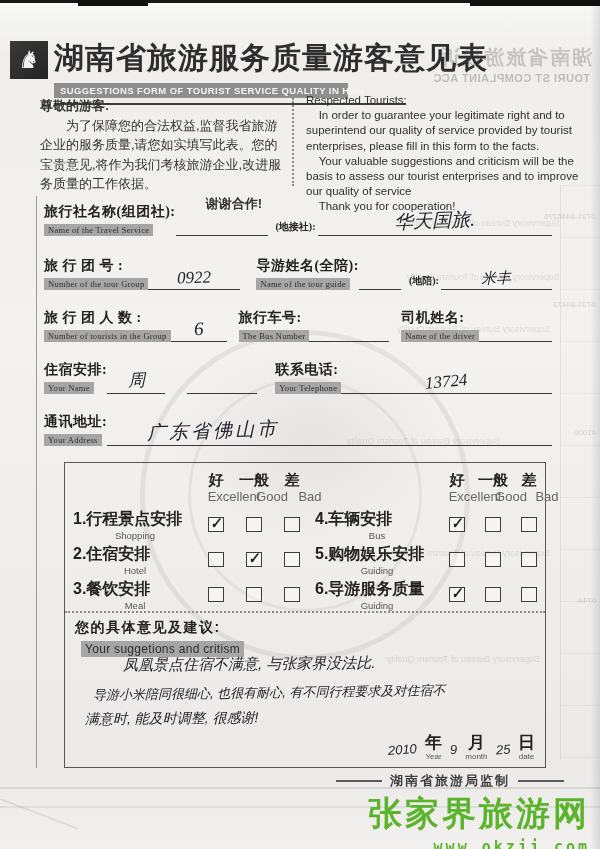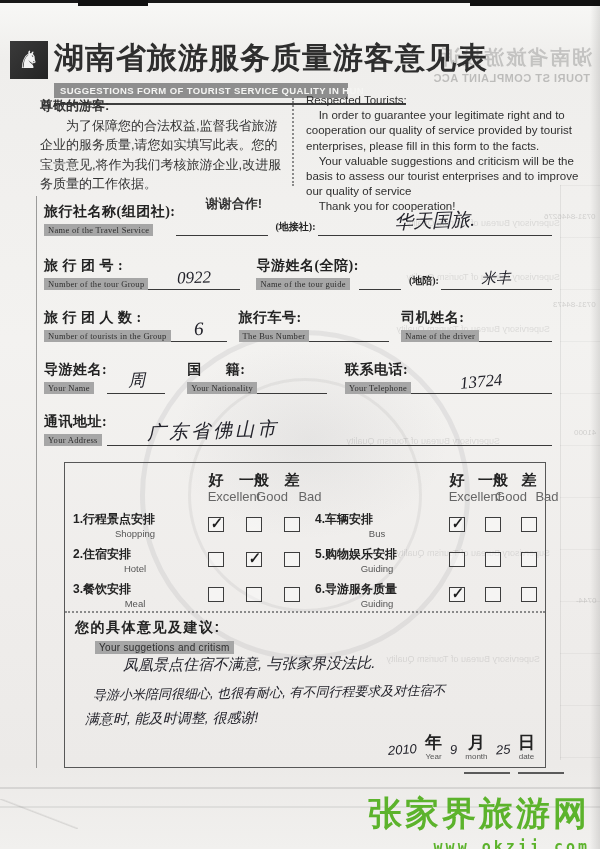--- a/index.html
+++ b/index.html
@@ -68,31 +68,31 @@
 
   
   .main-box { position:absolute; left:64px; top:462px; width:482px; height:306px; border:1.5px solid #575757; }
   .rgrid { position:absolute; top:4px; left:4px; right:2px;
     display:grid; grid-template-columns:128px 38px 38px 38px 128px 36px 36px 36px;
     grid-auto-rows:auto; align-items:center; }
   .rhead { height:40px; display:flex; flex-direction:column; align-items:center; justify-content:center; }
   .rhead .cn { font-size:15px; font-weight:bold; color:#222; }
   .rhead .en { font-size:13px; color:#666; margin-top:-1px;margin-left:36px; }
   .ritem { height:35px; display:flex; flex-direction:column; justify-content:center; padding-left:4px; }
-  .ritem .cn { font-size:12px; font-weight:bold; color:#222; white-space:nowrap; }
+  .ritem .cn { font-size:16px; font-weight:bold; color:#222; white-space:nowrap; }
   .ritem .en { font-size:9.5px; color:#555; text-align:center; }
   .cbcell { height:35px; display:flex; align-items:center; justify-content:center; }
   .cbox { width:16px; height:15px; border:1.6px solid #3d3d3d; background:rgba(255,255,255,0.4);
     display:flex; align-items:center; justify-content:center; }
   .cbox span { font-size:14px; font-weight:bold; font-style:italic; color:#1d1d1d;
     transform:rotate(-8deg) translateY(-2px); line-height:1; }
   .dotted-div { position:absolute; left:0; right:0; top:148px; border-top:2px dotted #8a8a8a; }
   .sug-title { position:absolute; left:10px; top:155px; }
   .sug-title .lblcn { font-size:14px; letter-spacing:1.5px; }
-  .sug-title .strip { margin-top:4px; margin-left:20px; font-size:10px; }
+  .sug-title .strip { margin-top:4px; margin-left:6px; font-size:12px; }
   .sug-line { position:absolute; font-style:italic; color:#23232b; white-space:nowrap; }
   .sug-line.l1 { left:58px; top:192px; font-size:15px; transform:rotate(-0.5deg); }
   .sug-line.l2 { left:28px; top:221px; font-size:13px; transform:rotate(-0.8deg); }
   .sug-line.l3 { left:20px; top:247px; font-size:14px; transform:rotate(-0.5deg); }
   .date-row { position:absolute; right:10px; bottom:6px; display:flex; align-items:flex-end; gap:5px; }
   .dunit { display:flex; flex-direction:column; align-items:center; line-height:1; }
   .dunit .cn { font-size:17px; font-weight:bold; color:#222; }
   .dunit .en { font-size:8px; color:#555; margin-top:2px; }
   .dhw { font-style:italic; color:#23232b; font-size:13px; transform:rotate(-4deg); padding:0 3px 4px 3px; }
 
@@ -149,21 +149,21 @@
   </div>
 
   <div class="intro-cn">
     <div class="salut">尊敬的游客:</div>
     <div class="body">为了保障您的合法权益,监督我省旅游企业的服务质量,请您如实填写此表。您的宝贵意见,将作为我们考核旅游企业,改进服务质量的工作依据。</div>
     <div class="closing">谢谢合作!</div>
   </div>
   <div class="intro-divider"></div>
   <div class="intro-en">
     <p class="salut">Respected Tourists:</p>
-    <p>In order to guarantee your legitimate right and to cooperation our quality of service provided by tourist enterprises, please fill in this form to the facts.</p>
+    <p>In order to guarantee your legitimate right and to superintend our quality of service provided by tourist enterprises, please fill in this form to the facts.</p>
     <p>Your valuable suggestions and criticism will be the basis to assess our tourist enterprises and to improve our quality of service</p>
     <p>Thank you for cooperation!</p>
   </div>
 
   <div class="left-rule"></div>
 
   <div class="row" style="top:203px;">
     <div class="lbls">
       <span class="lblcn">旅行社名称(组团社):</span>
       <span class="strip">Name of the Travel Service</span>
@@ -220,31 +220,27 @@
       <span class="lblcn">司机姓名:</span>
       <span class="strip">Name of the driver</span>
     </div>
     <div class="write grow">
       <span class="hw"></span>
     </div>
   </div>
 
   <div class="row" style="top:361px;">
     <div class="lbls">
-      <span class="lblcn">导游姓名:</span>
+      <span class="lblcn">住宿安排:</span>
       <span class="strip">Your Name</span>
     </div>
     <div class="write" style="width:58px;">
       <span class="hw">周</span>
     </div>
     <div style="width:22px;"></div>
-    <div class="lbls">
-      <span class="lblcn">国      籍:</span>
-      <span class="strip">Your Nationality</span>
-    </div>
     <div class="write" style="width:70px;">
       <span class="hw"></span>
     </div>
     <div style="width:18px;"></div>
     <div class="lbls">
       <span class="lblcn">联系电话:</span>
       <span class="strip">Your Telephone</span>
     </div>
     <div class="write grow">
       <span class="hw" style="transform:rotate(-5deg);">13724</span>
@@ -433,20 +429,21 @@
       <span class="dhw">25</span>
       <span class="dunit">
           <span class="cn">日</span>
           <span class="en">date</span>
         </span>
     </div>
   </div>
 
   <div class="footer-line">
     <span class="footer-rule"></span>
+    <span class="footer-cn">湖南省旅游局监制</span>
     <span class="footer-rule"></span>
   </div>
 
   <div class="wm">
     <div class="wm-name">张家界旅游网</div>
     <div class="wm-url">www.okzjj.com</div>
   </div>
 
 </div>
 

